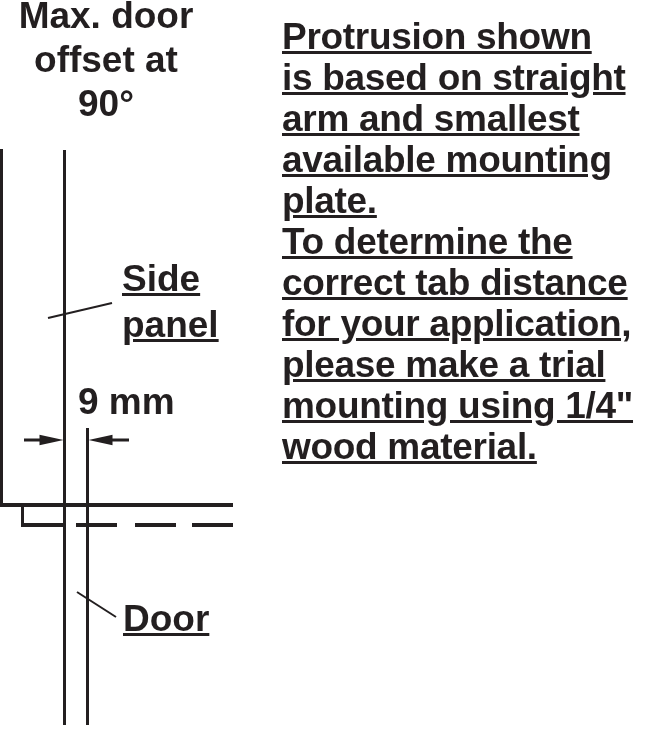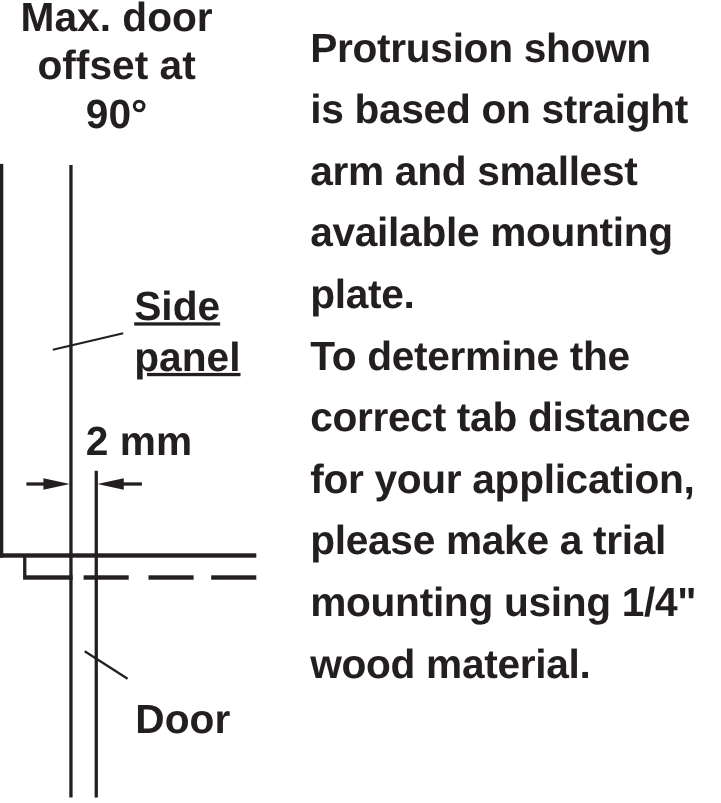--- a/index.html
+++ b/index.html
@@ -25,41 +25,43 @@
     top: -6px;
     width: 212px;
     text-align: center;
     font-size: 37px;
     line-height: 44px;
   }
   #note-text {
     left: 282px;
     top: 16px;
     font-size: 37px;
-    line-height: 56px;
+    line-height: 41px;
     letter-spacing: -0.3px;
+    text-decoration: underline;
   }
   #side-panel-label {
     left: 122px;
     top: 256px;
     font-size: 37px;
     line-height: 46px;
     text-decoration: underline;
   }
   #dimension-label {
     left: 78px;
     top: 380px;
     font-size: 37px;
     line-height: 44px;
   }
   #door-label {
     left: 123px;
-    top: 632px;
+    top: 597px;
     font-size: 37px;
     line-height: 44px;
+    text-decoration: underline;
   }
   #diagram-canvas {
     position: absolute;
     left: 0;
     top: 0;
     width: 655px;
     height: 730px;
   }
   #diagram-canvas .stroke { fill: var(--ink); }
   #diagram-canvas line { stroke: var(--ink); }
@@ -106,15 +108,15 @@
 To determine the
 correct tab distance
 for your application,
 please make a trial
 mounting using 1/4"
 wood material.</div>
 
 <div class="label" id="side-panel-label">Side
 panel</div>
 
-<div class="label" id="dimension-label">2 mm</div>
+<div class="label" id="dimension-label">9 mm</div>
 
 <div class="label" id="door-label">Door</div>
 
 </body></html>

